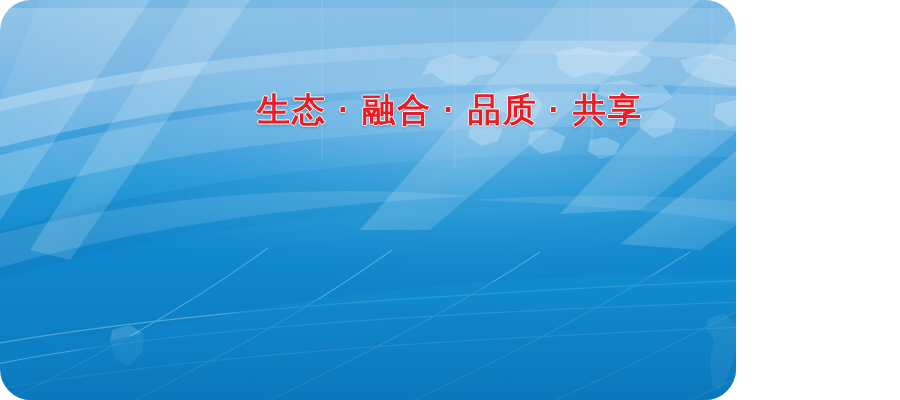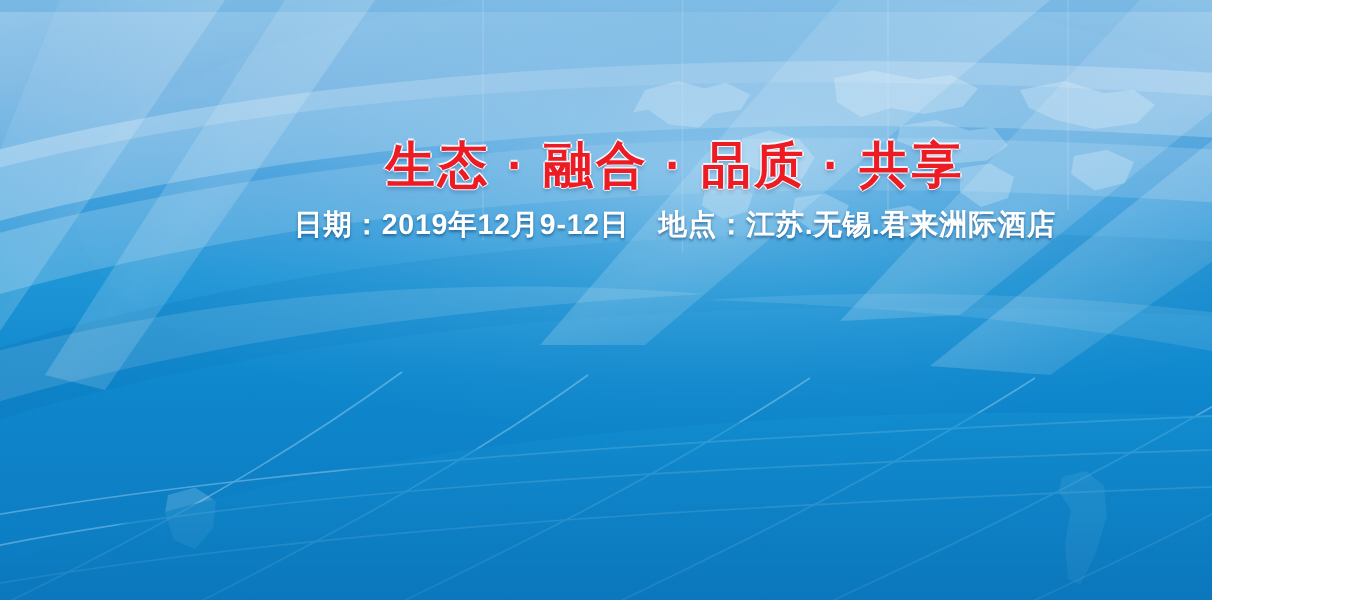--- a/index.html
+++ b/index.html
@@ -1,29 +1,30 @@
 <!DOCTYPE html>
 <html><head>
 <meta charset="utf-8">
 <style>
   html,body{margin:0;padding:0;background:#fff;}
   body{font-family:"Liberation Sans","DejaVu Sans",sans-serif;}
 
   #banner{
     position:relative;
-    width:808px;height:400px;
+    width:736px;height:400px;
     overflow:hidden;
     background:linear-gradient(180deg,
         #7ab9e4 0%,
         #64abdf 14%,
         #3f9ddb 30%,
         #1e95d6 47%,
         #0f88cd 63%,
         #0d80c6 80%,
         #0c7cc2 100%);
+    border-radius:31px;
   }
 
   .bg-svg{position:absolute;left:0;top:0;width:900px;height:400px;}
 
   
   .content{
     position:absolute;left:0;top:0;width:900px;height:400px;
     display:flex;flex-direction:column;align-items:center;
     justify-content:flex-start;
   }
@@ -200,17 +201,16 @@
 
     </g>
   </svg>
 
   <div class="content">
 
     <div class="tagline">生态 · 融合 · 品质 · 共享</div>
 
 
 
-    <div class="info" style="margin-top:2px;">日期：2019年12月9-12日　地点：江苏.无锡.君来洲际酒店</div>
 
   </div>
 
 </div>
 
 </body></html>

